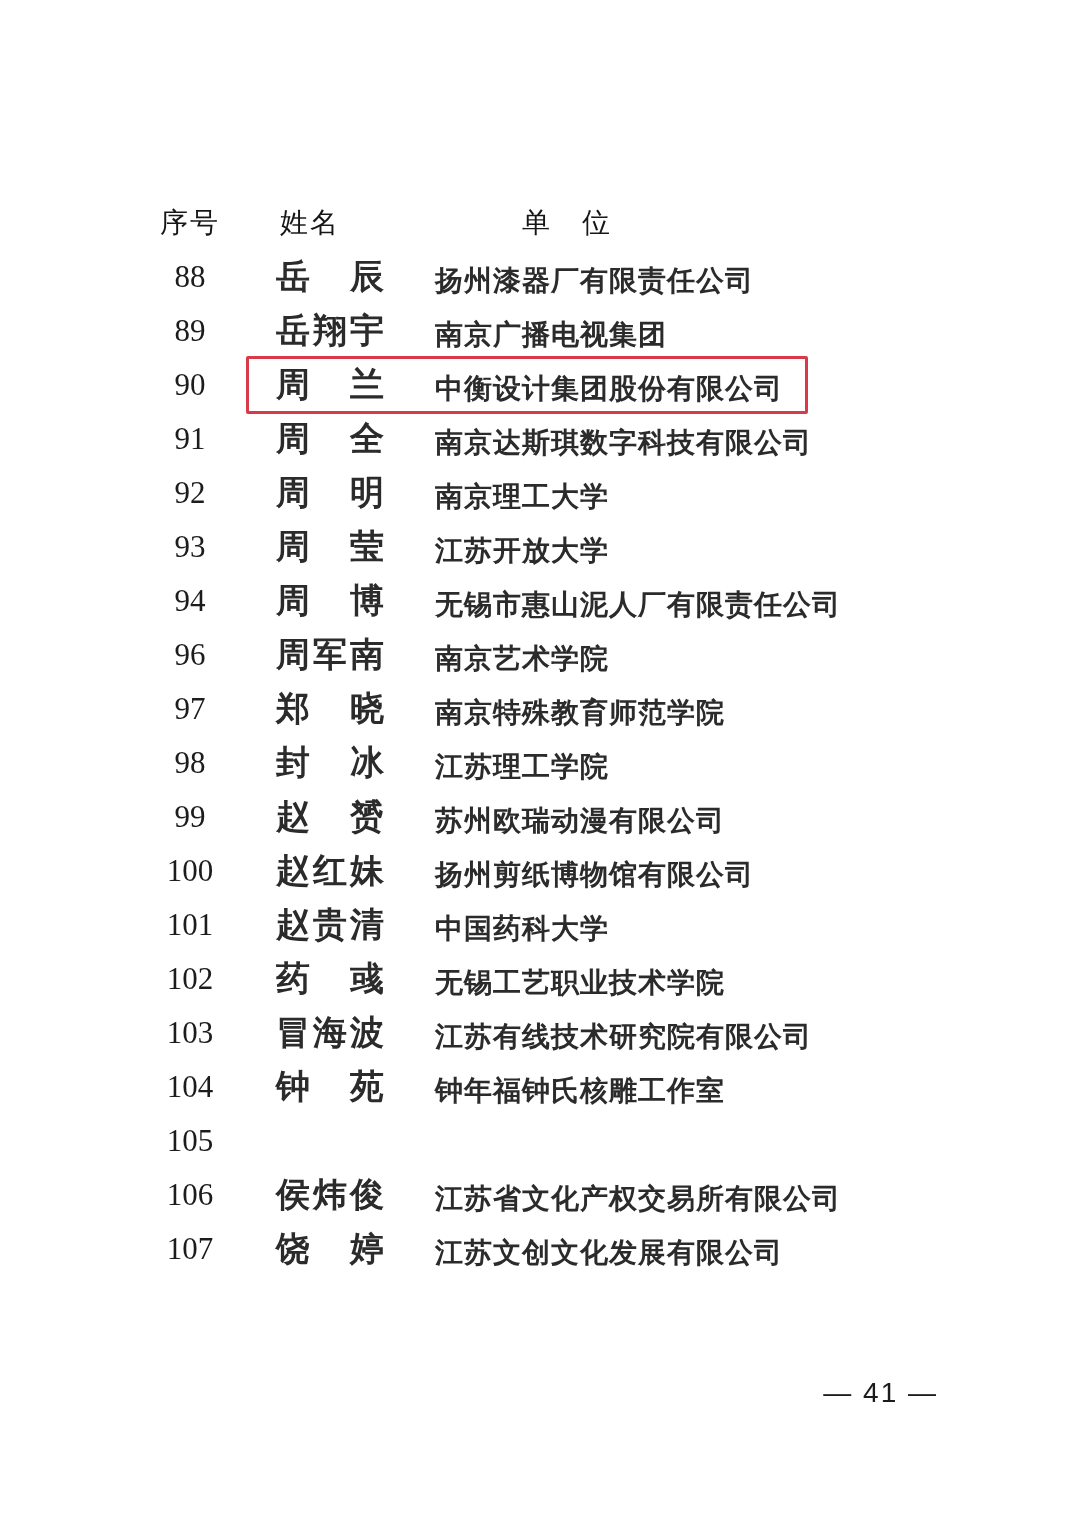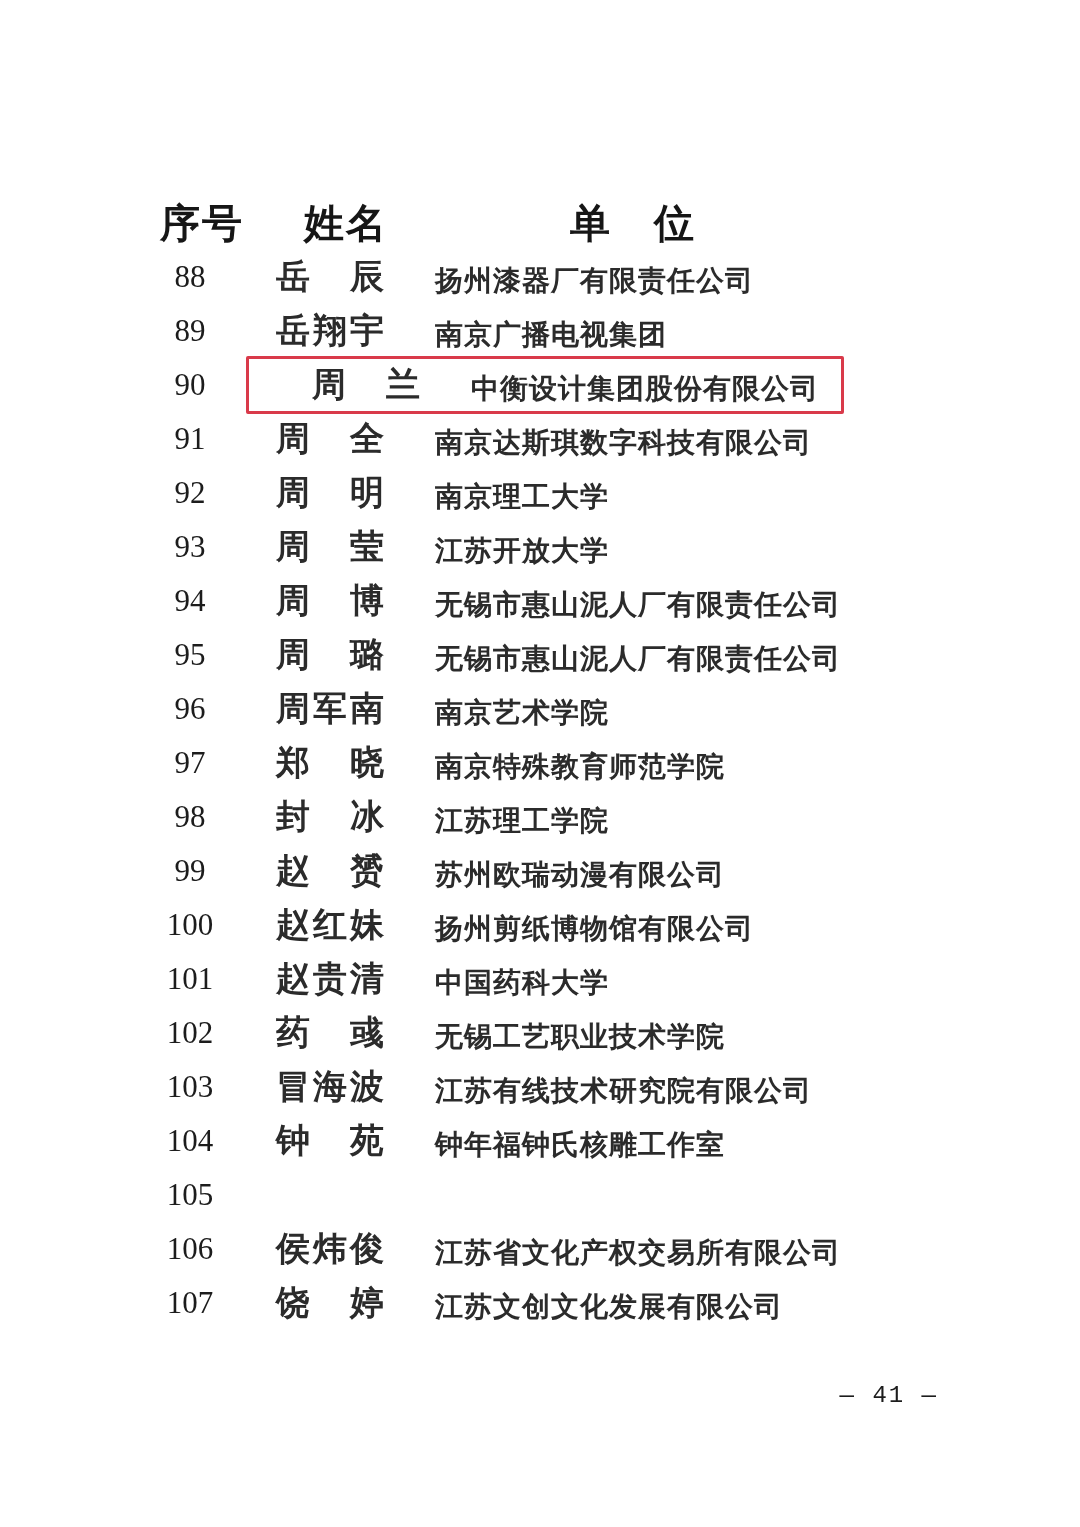--- a/index.html
+++ b/index.html
@@ -46,21 +46,20 @@
     align-items: flex-end;
     margin-left: 6px;
     padding: 3px 22px 3px 0;
     border: 3px solid transparent;
     border-radius: 2px;
     width: fit-content;
     font-weight: bold;
   }
   .trow.highlighted .row-box {
     border-color: var(--highlight);
-    padding-left: 36px;
   }
   .col-name {
     flex: 0 0 150px;
     margin-left: 27px;
     font-family: "Liberation Serif", "DejaVu Serif", serif;
     font-size: 34px;
     letter-spacing: 3px;
     color: var(--ink);
     white-space: nowrap;
   }
@@ -72,35 +71,35 @@
     color: var(--ink);
     white-space: nowrap;
   }
 
   
   .header-row {
     display: flex;
     align-items: center;
     height: 54px;
     font-family: "Liberation Sans", sans-serif;
-    font-weight: 700;
-    font-size: 40px;
+    font-weight: 400;
+    font-size: 28px;
     color: var(--header-ink);
   }
   .h-index { margin-left: 160px; letter-spacing: 2px; }
   .h-name  { margin-left: 60px;  letter-spacing: 2px; }
   .h-unit  { margin-left: 182px; letter-spacing: 2px; white-space: pre; }
 
   
   .page-footer {
     position: absolute;
     right: 142px;
     bottom: 118px;
-    font-family: Liberation Mono, monospace;
-    font-size: 24px;
+    font-family: Liberation Sans, sans-serif;
+    font-size: 28px;
     letter-spacing: 2px;
     color: var(--num-ink);
     white-space: pre;
   }
 </style>
 </head>
 <body>
 
 <div class="page">
 
@@ -160,27 +159,20 @@
   </div>
 
   <div class="trow">
     <span class="col-index">94</span>
     <span class="row-box">
       <span class="col-name">周　博</span>
       <span class="col-unit">无锡市惠山泥人厂有限责任公司</span>
     </span>
   </div>
 
-  <div class="trow">
-    <span class="col-index">95</span>
-    <span class="row-box">
-      <span class="col-name">周　璐</span>
-      <span class="col-unit">无锡市惠山泥人厂有限责任公司</span>
-    </span>
-  </div>
 
   <div class="trow">
     <span class="col-index">96</span>
     <span class="row-box">
       <span class="col-name">周军南</span>
       <span class="col-unit">南京艺术学院</span>
     </span>
   </div>
 
   <div class="trow">

